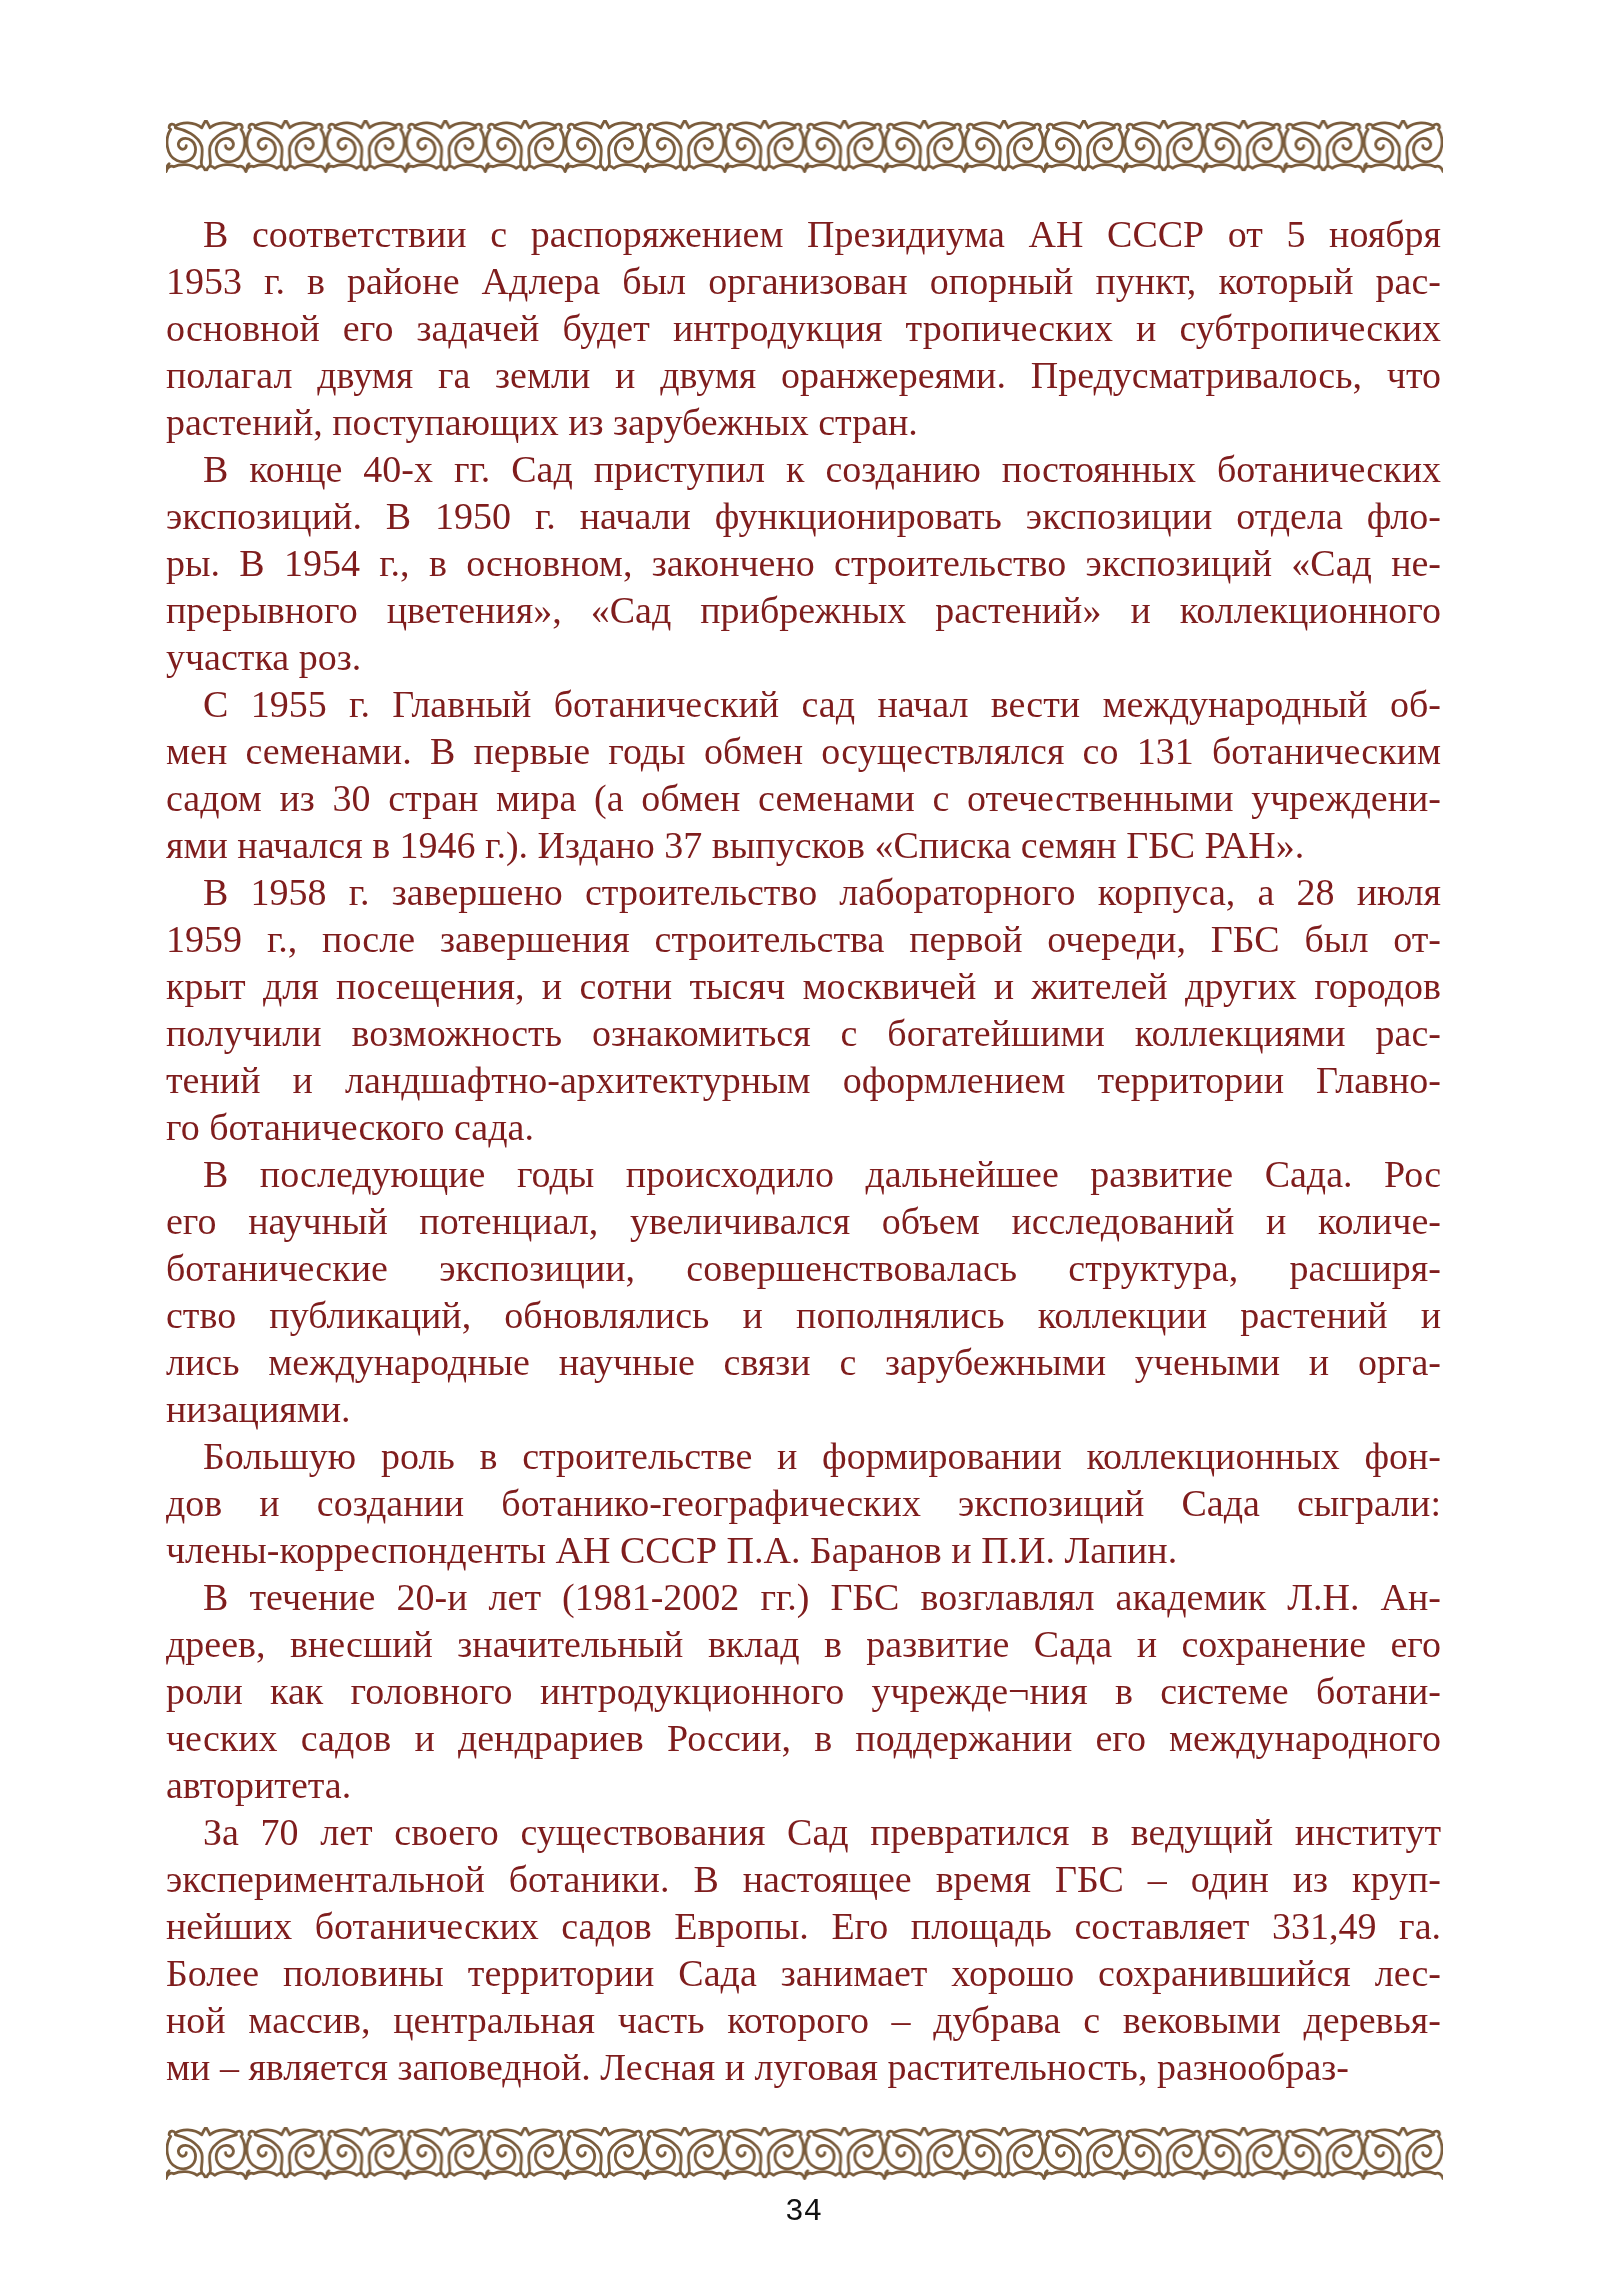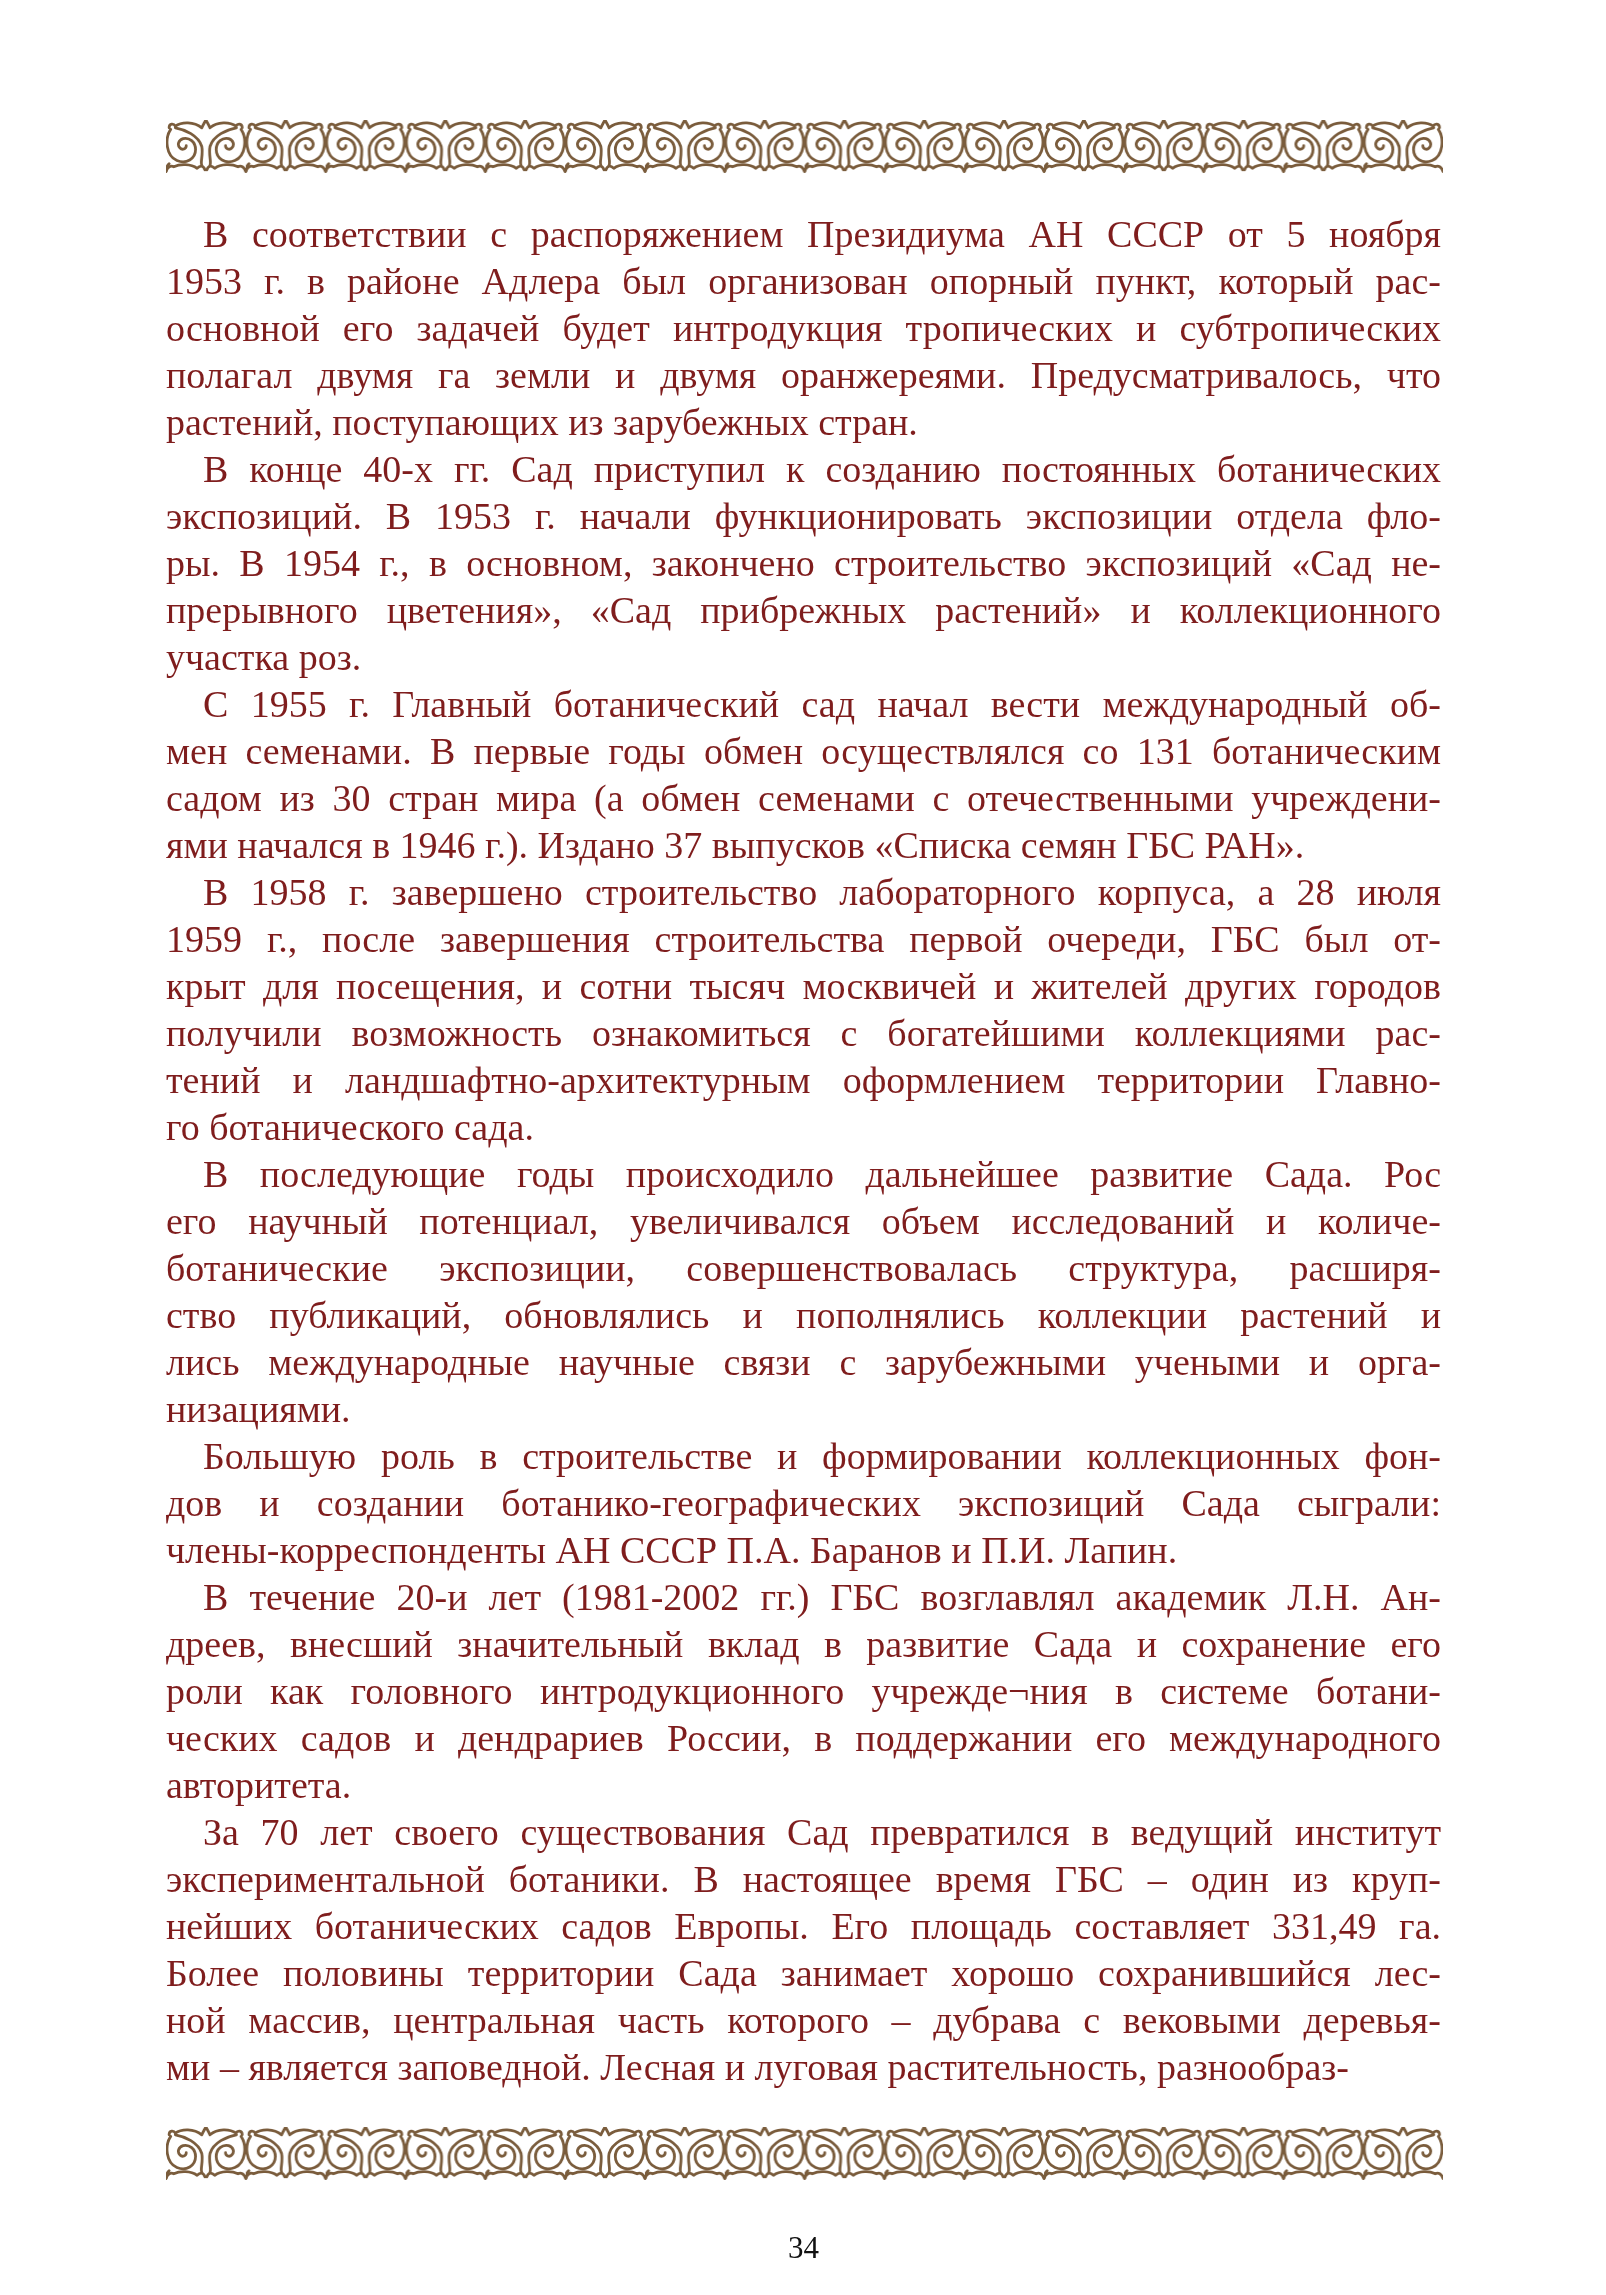--- a/index.html
+++ b/index.html
@@ -14,21 +14,21 @@
     font-size: 38px; line-height: 47px; color: #111111;
   }
   .line {
     display: block; white-space: nowrap; text-align: justify; text-align-last: justify;
     height: 47px; overflow: visible;
   }
   .line.indent { padding-left: 37px; }
   .line.last { text-align-last: left; }
   .page-number {
     position: absolute; left: 0; width: 1607px; top: 2194px; text-align: center;
-    font-family: Liberation Serif, serif; font-size: 31px; color: #111111; margin-top: 36px;
+    font-family: Liberation Mono, monospace; font-size: 31px; color: #111111;
   }
 </style>
 </head>
 <body>
 
 <div id="ornament-top" class="ornament">
   <svg viewBox="0 0 1643 68" preserveAspectRatio="none">
     <defs>
       <g id="orn-tile" fill="none" stroke-width="3.6" stroke-linecap="round" stroke-linejoin="round">
 
@@ -55,21 +55,21 @@
 <div class="text-block" id="body-text" style="color: #7f1d1d;">
     <div>
       <span class="line indent">В соответствии с распоряжением Президиума АН СССР от 5 ноября</span>
       <span class="line">1953 г. в районе Адлера был организован опорный пункт, который рас-</span>
       <span class="line">основной его задачей будет интродукция тропических и субтропических</span>
       <span class="line">полагал двумя га земли и двумя оранжереями. Предусматривалось, что</span>
       <span class="line last">растений, поступающих из зарубежных стран.</span>
     </div>
     <div>
       <span class="line indent">В конце 40-х гг. Сад приступил к созданию постоянных ботанических</span>
-      <span class="line">экспозиций. В 1953 г. начали функционировать экспозиции отдела фло-</span>
+      <span class="line">экспозиций. В 1950 г. начали функционировать экспозиции отдела фло-</span>
       <span class="line">ры. В 1954 г., в основном, закончено строительство экспозиций «Сад не-</span>
       <span class="line">прерывного цветения», «Сад прибрежных растений» и коллекционного</span>
       <span class="line last">участка роз.</span>
     </div>
     <div>
       <span class="line indent">С 1955 г. Главный ботанический сад начал вести международный об-</span>
       <span class="line">мен семенами. В первые годы обмен осуществлялся со 131 ботаническим</span>
       <span class="line">садом из 30 стран мира (а обмен семенами с отечественными учреждени-</span>
       <span class="line last">ями начался в 1946 г.). Издано 37 выпусков «Списка семян ГБС РАН».</span>
     </div>

